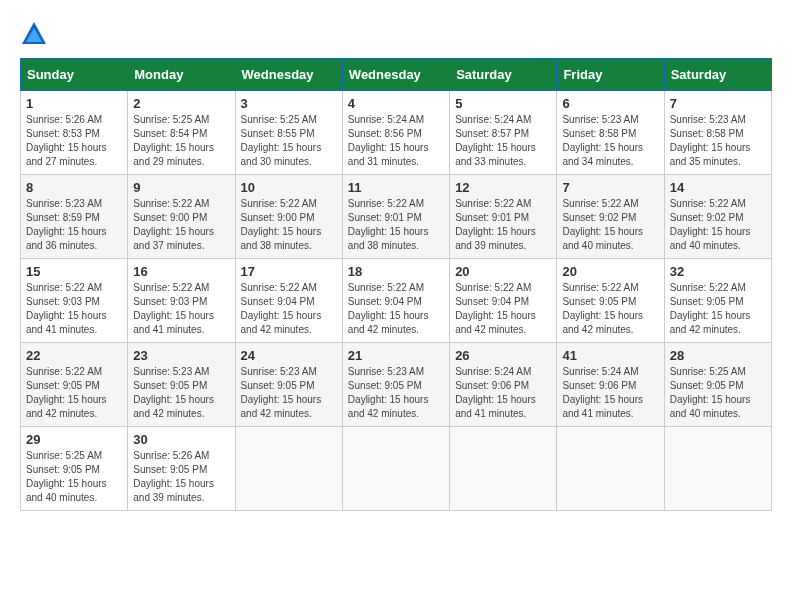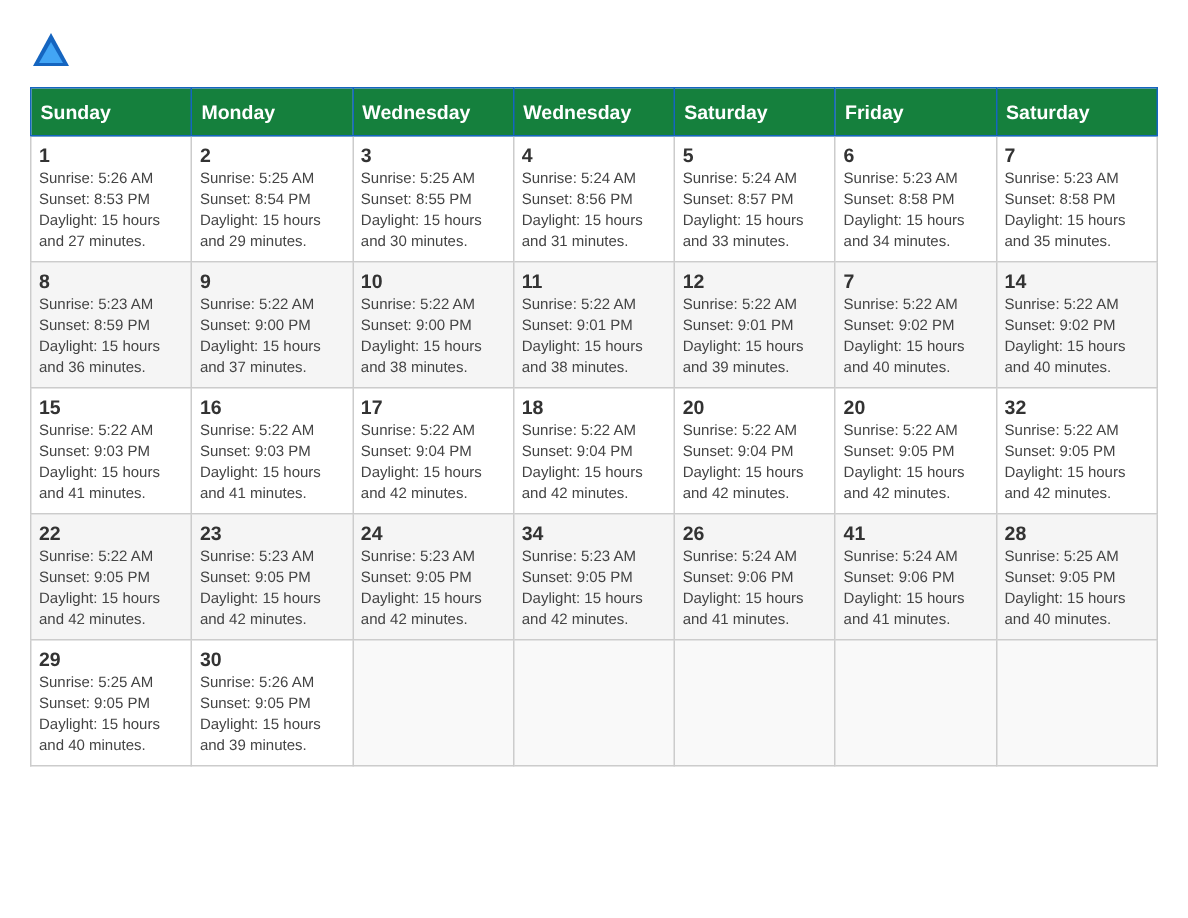--- a/index.html
+++ b/index.html
@@ -263,21 +263,21 @@
           Sunrise: 5:23 AM<br>Sunset: 9:05 PM<br>Daylight: 15 hours and 42 minutes.
         </div>
       </td>
         <td>
         <span class="day-num">24</span>
         <div class="day-detail">
           Sunrise: 5:23 AM<br>Sunset: 9:05 PM<br>Daylight: 15 hours and 42 minutes.
         </div>
       </td>
         <td>
-        <span class="day-num">34</span>
+        <span class="day-num">21</span>
         <div class="day-detail">
           Sunrise: 5:23 AM<br>Sunset: 9:05 PM<br>Daylight: 15 hours and 42 minutes.
         </div>
       </td>
         <td>
         <span class="day-num">26</span>
         <div class="day-detail">
           Sunrise: 5:24 AM<br>Sunset: 9:06 PM<br>Daylight: 15 hours and 41 minutes.
         </div>
       </td>

